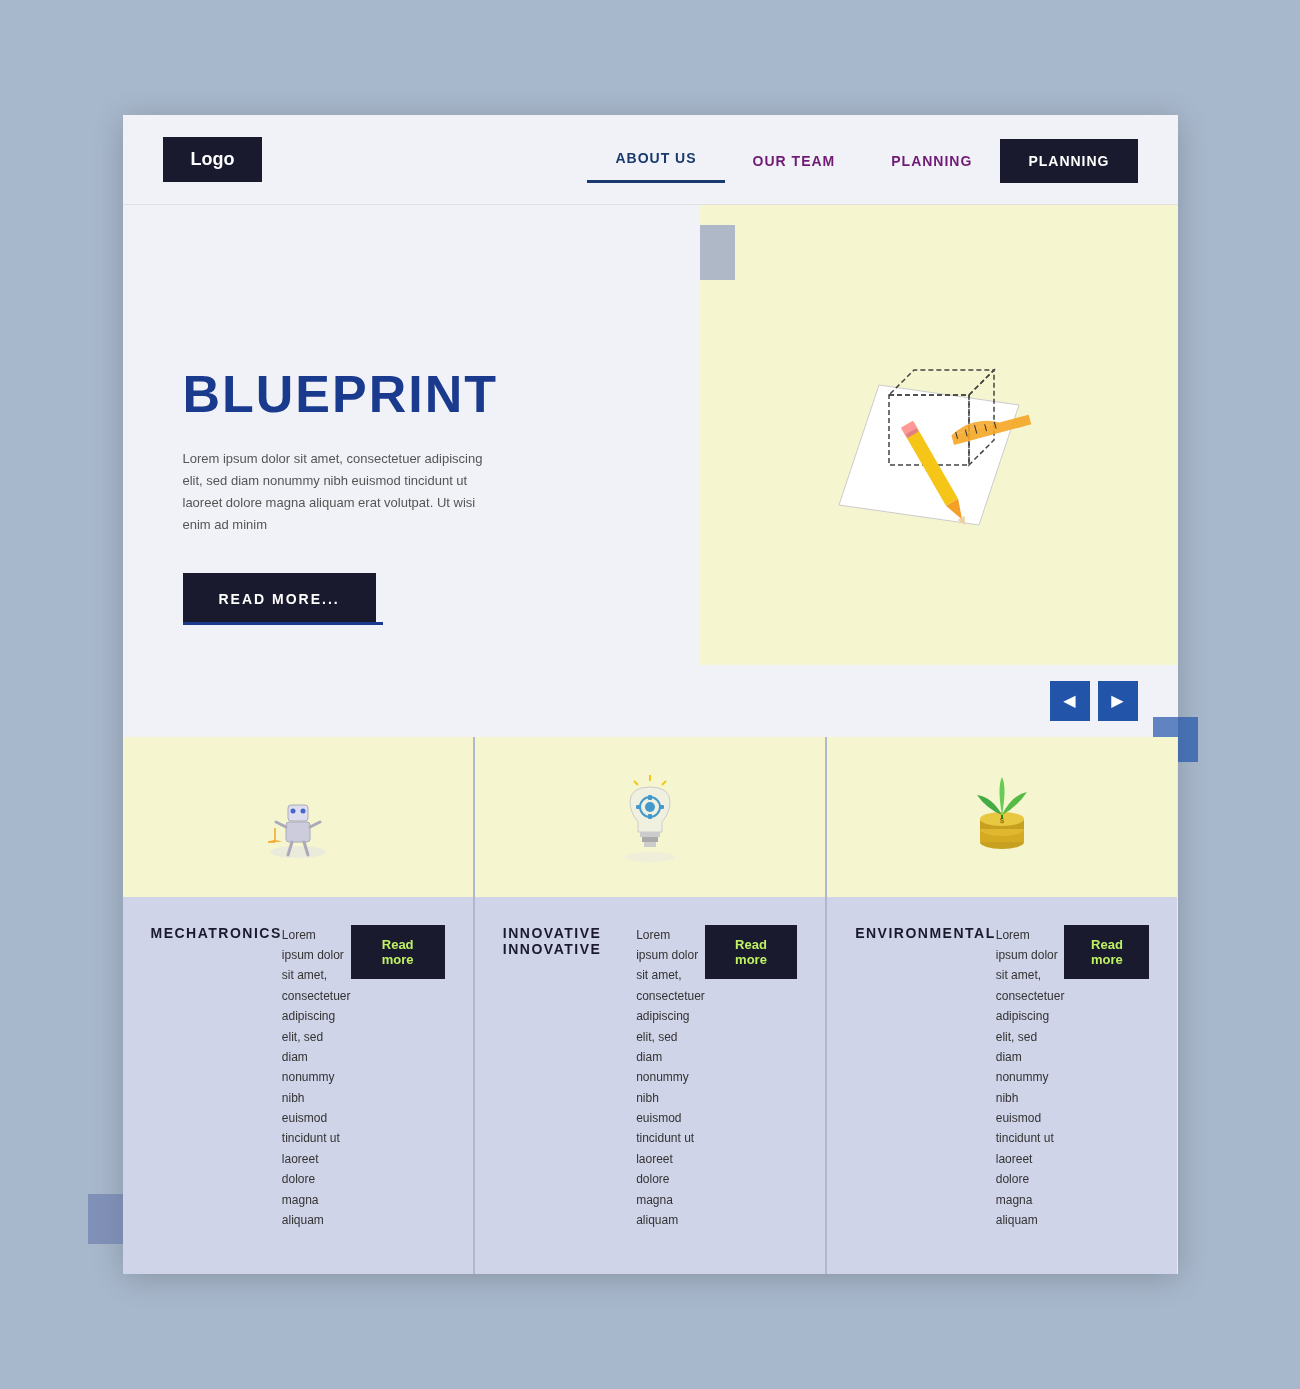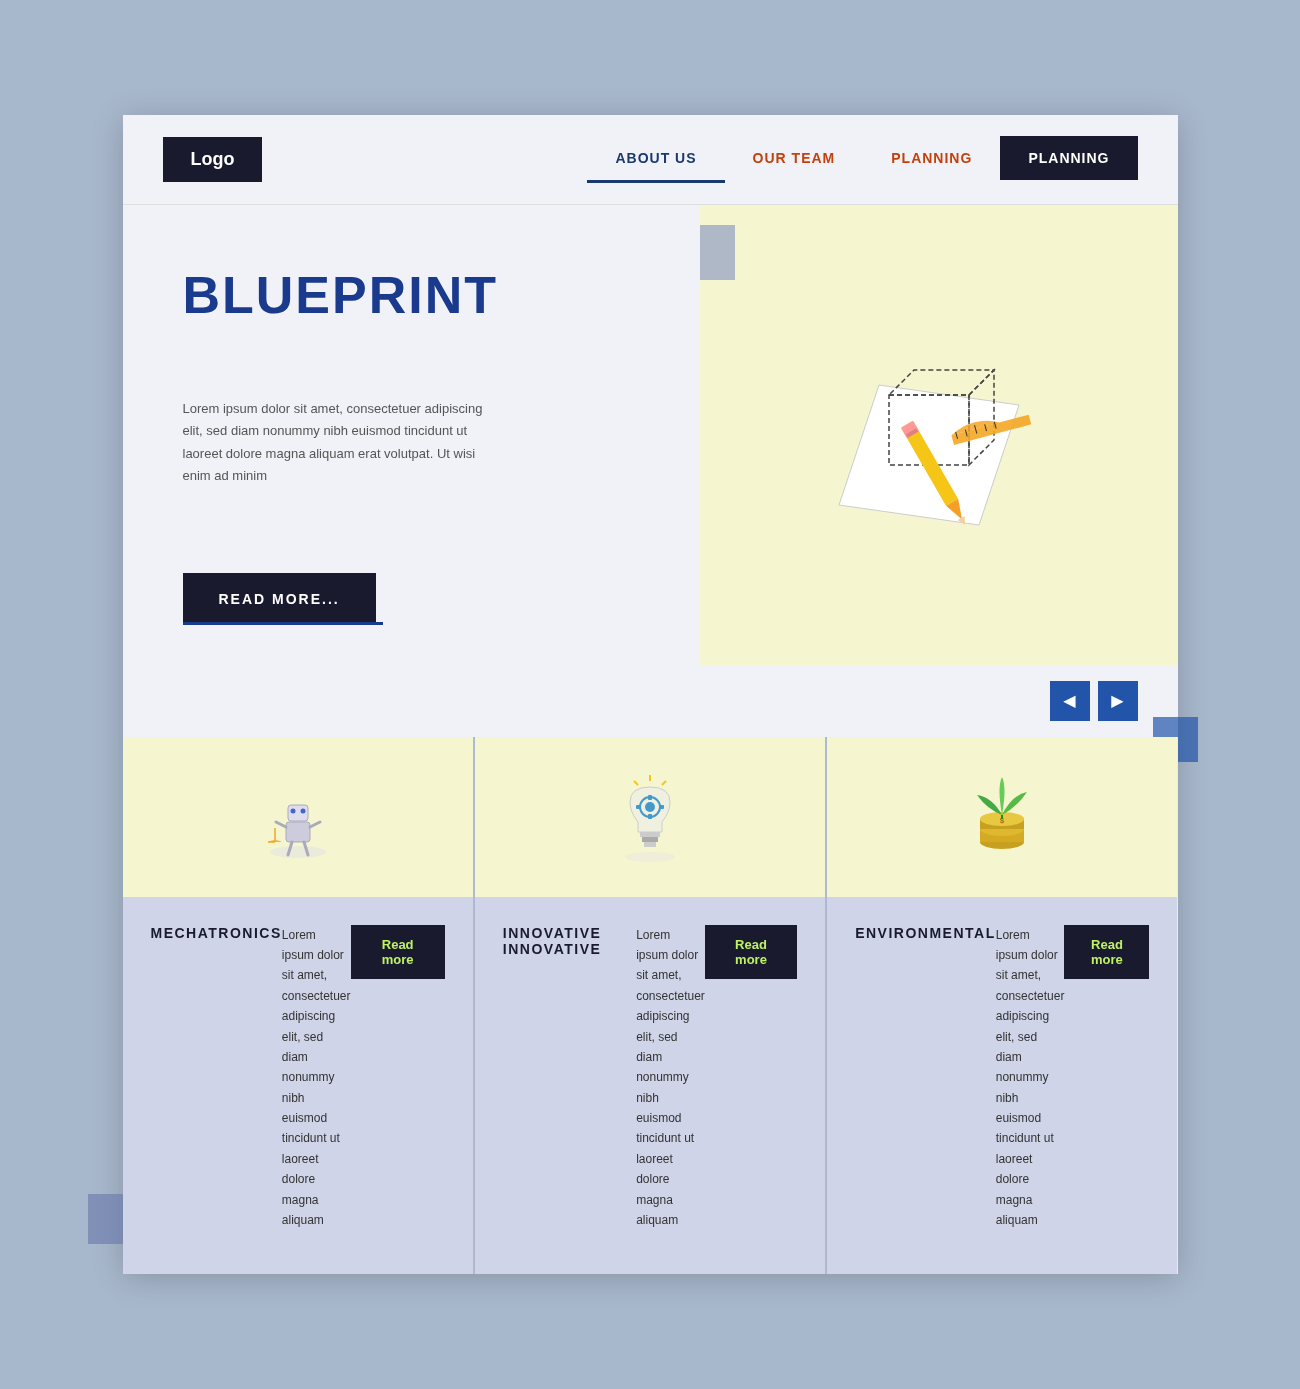--- a/index.html
+++ b/index.html
@@ -32,29 +32,29 @@
     .logo-box {
       background: #1a1a2e;
       color: #fff;
       padding: 12px 28px;
       font-size: 18px;
       font-weight: bold;
       margin-right: auto;
     }
     .nav-items {
       display: flex;
-      align-items: flex-start;
+      align-items: flex-end;
       gap: 0;
     }
     .nav-item {
       padding: 14px 28px;
       font-size: 14px;
       font-weight: bold;
       letter-spacing: 1px;
-      color: #c2410c;
+      color: #701a75;
       cursor: pointer;
       text-decoration: none;
       position: relative;
     }
     .nav-item.active {
       color: #1a3a6e;
       border-bottom: 3px solid #1a3a6e;
     }
     .nav-item.dark {
       background: #1a1a2e;
@@ -66,21 +66,21 @@
       display: flex;
       min-height: 460px;
       background: #f0f2f7;
       position: relative;
     }
     .hero-left {
       flex: 1;
       padding: 60px 40px 40px 60px;
       display: flex;
       flex-direction: column;
-      justify-content: space-between;
+      justify-content: flex-end;
       position: relative;
     }
     .hero-title {
       font-size: 52px;
       font-weight: 900;
       color: #1a3a8e;
       letter-spacing: 2px;
       margin-bottom: 24px;
     }
     .hero-text {

